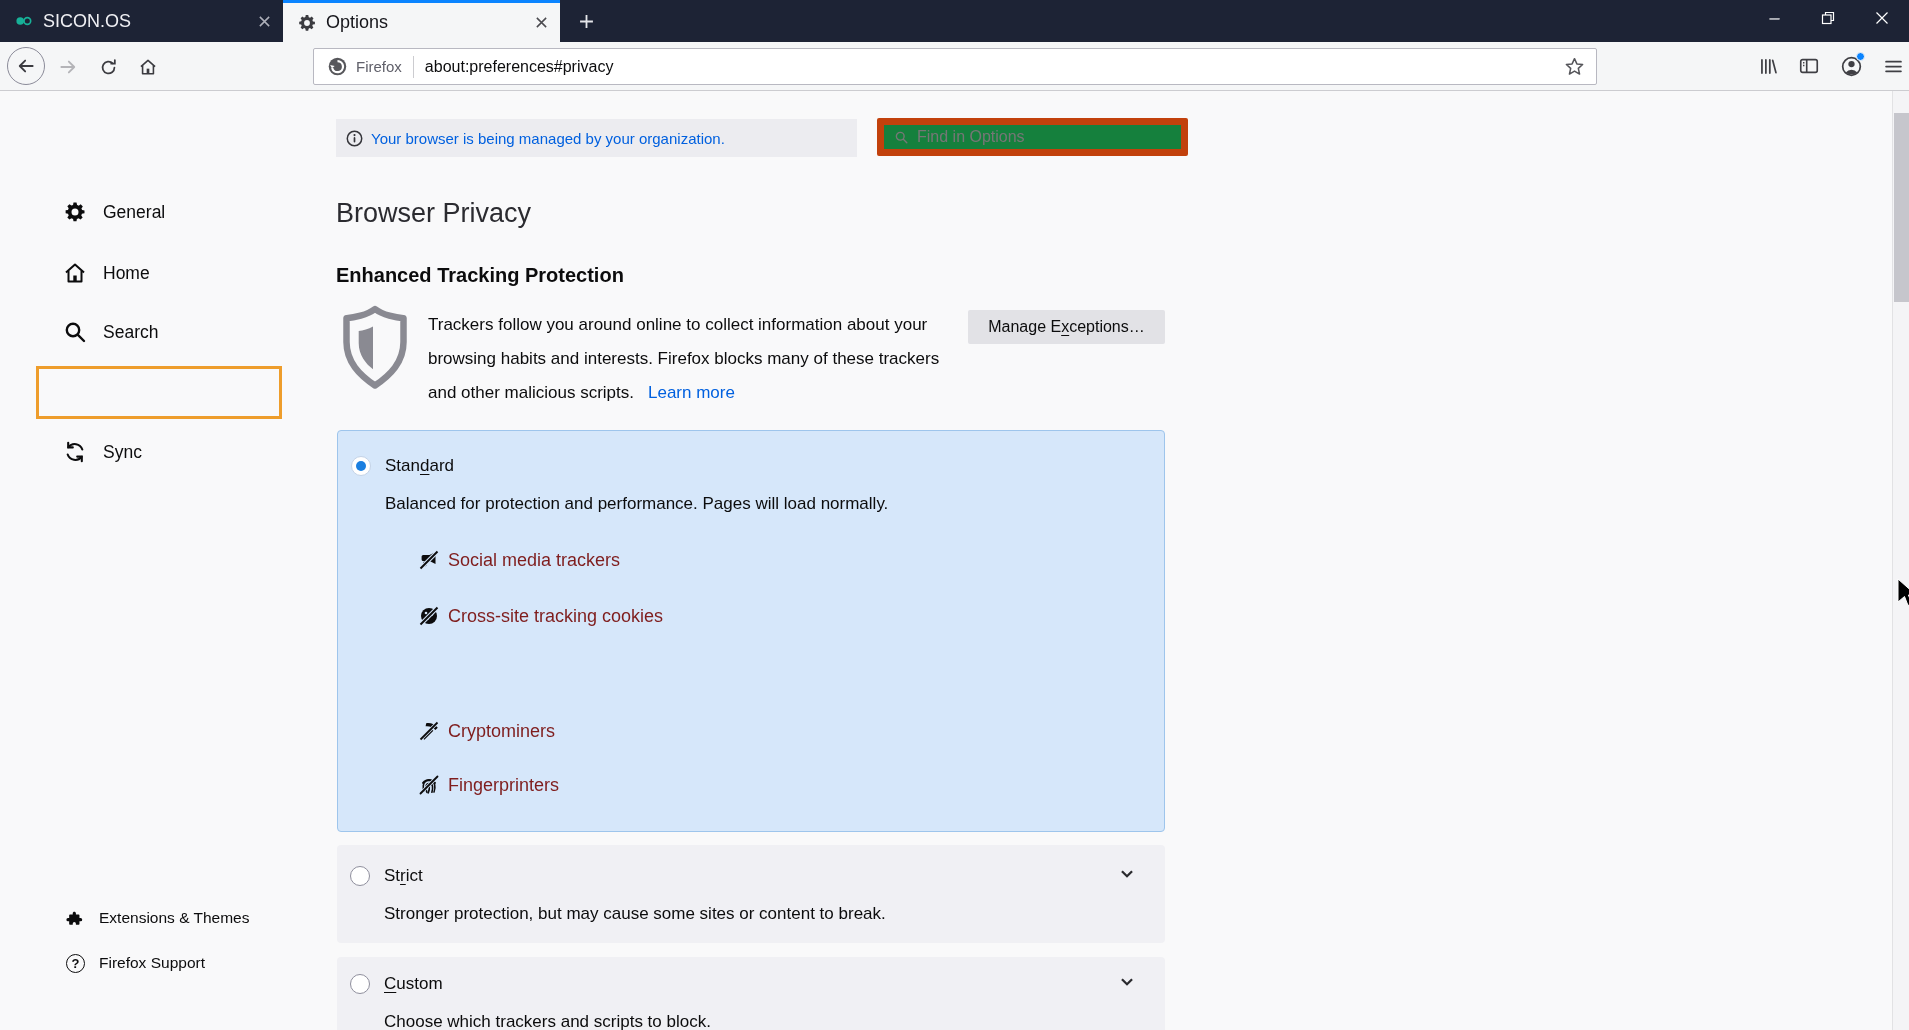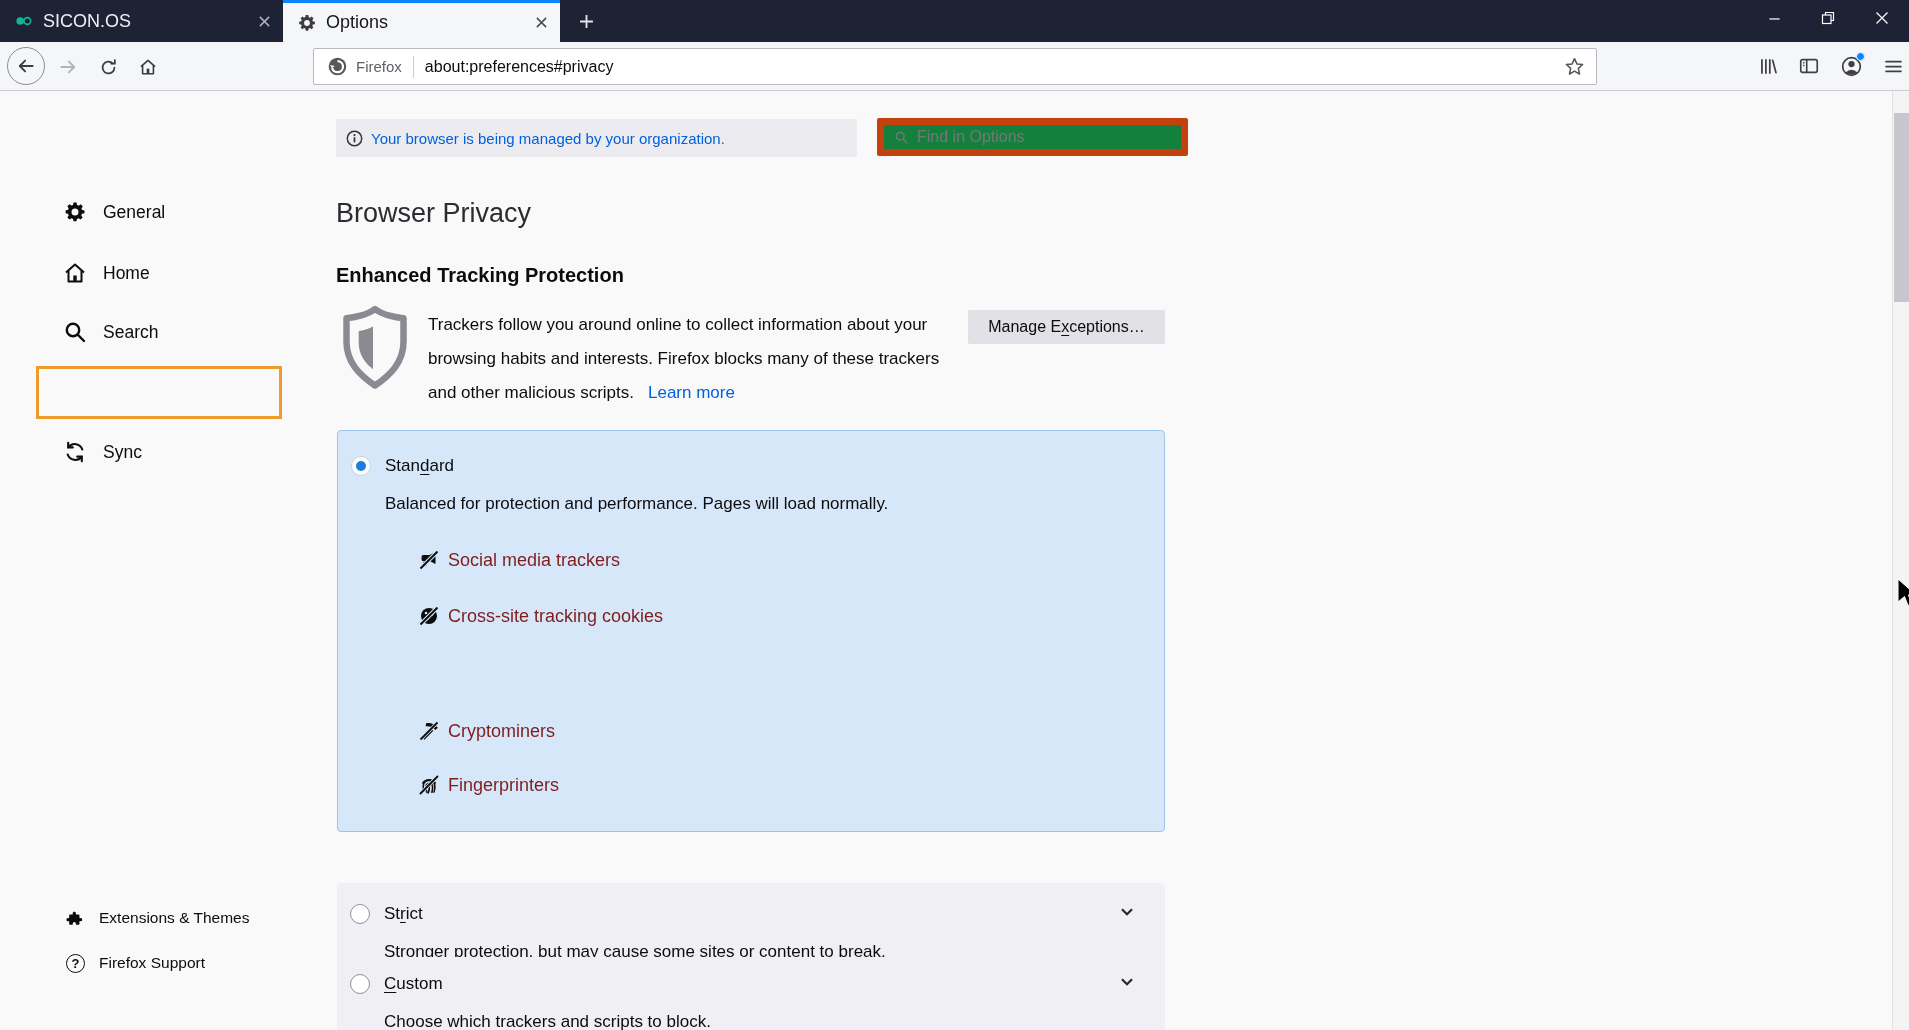--- a/index.html
+++ b/index.html
@@ -57,21 +57,21 @@
   .page-title { position:absolute; left:336px; top:107px; font-size:27px; font-weight:300; color:#2b2b30; }
   .etp-heading { position:absolute; left:336px; top:173px; font-size:20px; font-weight:700; color:#0c0c0d; }
   .etp-shield { position:absolute; left:340px; top:213px; }
   .etp-desc { position:absolute; left:428px; top:217px; width:540px; font-size:17px; line-height:34px; color:#0c0c0d; }
   .link { color:#0060df; text-decoration:none; }
   .learn-more { margin-left:14px; }
   .manage-btn { position:absolute; left:968px; top:219px; width:197px; height:34px; background:#e2e2e6; border-radius:2px; display:flex; align-items:center; justify-content:center; font-size:16px; color:#0c0c0d; }
 
   .opt-box { position:absolute; left:337px; width:828px; border-radius:4px; }
   .opt-standard { top:339px; height:402px; background:#d6e7fa; border:1px solid #9ec5ec; }
-  .opt-strict { top:792px; height:98px; background:#f0f0f4; }
+  .opt-strict { top:754px; height:98px; background:#f0f0f4; }
   .opt-custom { top:866px; height:120px; background:#f0f0f4; }
   .radio { position:absolute; left:13px; width:20px; height:20px; border-radius:50%; background:#fff; }
   .radio-on { border:1px solid #c4d3e6; }
   .radio-on::after { content:""; position:absolute; left:4px; top:4px; width:10px; height:10px; border-radius:50%; background:#1b7fe0; }
   .radio-off { border:1px solid #8f8f9d; }
   .opt-label { position:absolute; left:47px; font-size:17px; font-weight:400; color:#0c0c0d; }
   .opt-desc { position:absolute; left:47px; font-size:17px; color:#0c0c0d; }
   .akey { text-decoration:underline; text-underline-offset:3px; }
   .tracker-item { position:absolute; left:80px; display:flex; align-items:center; height:28px; }
   .tracker-item .icn { width:22px; height:22px; flex:0 0 auto; }

